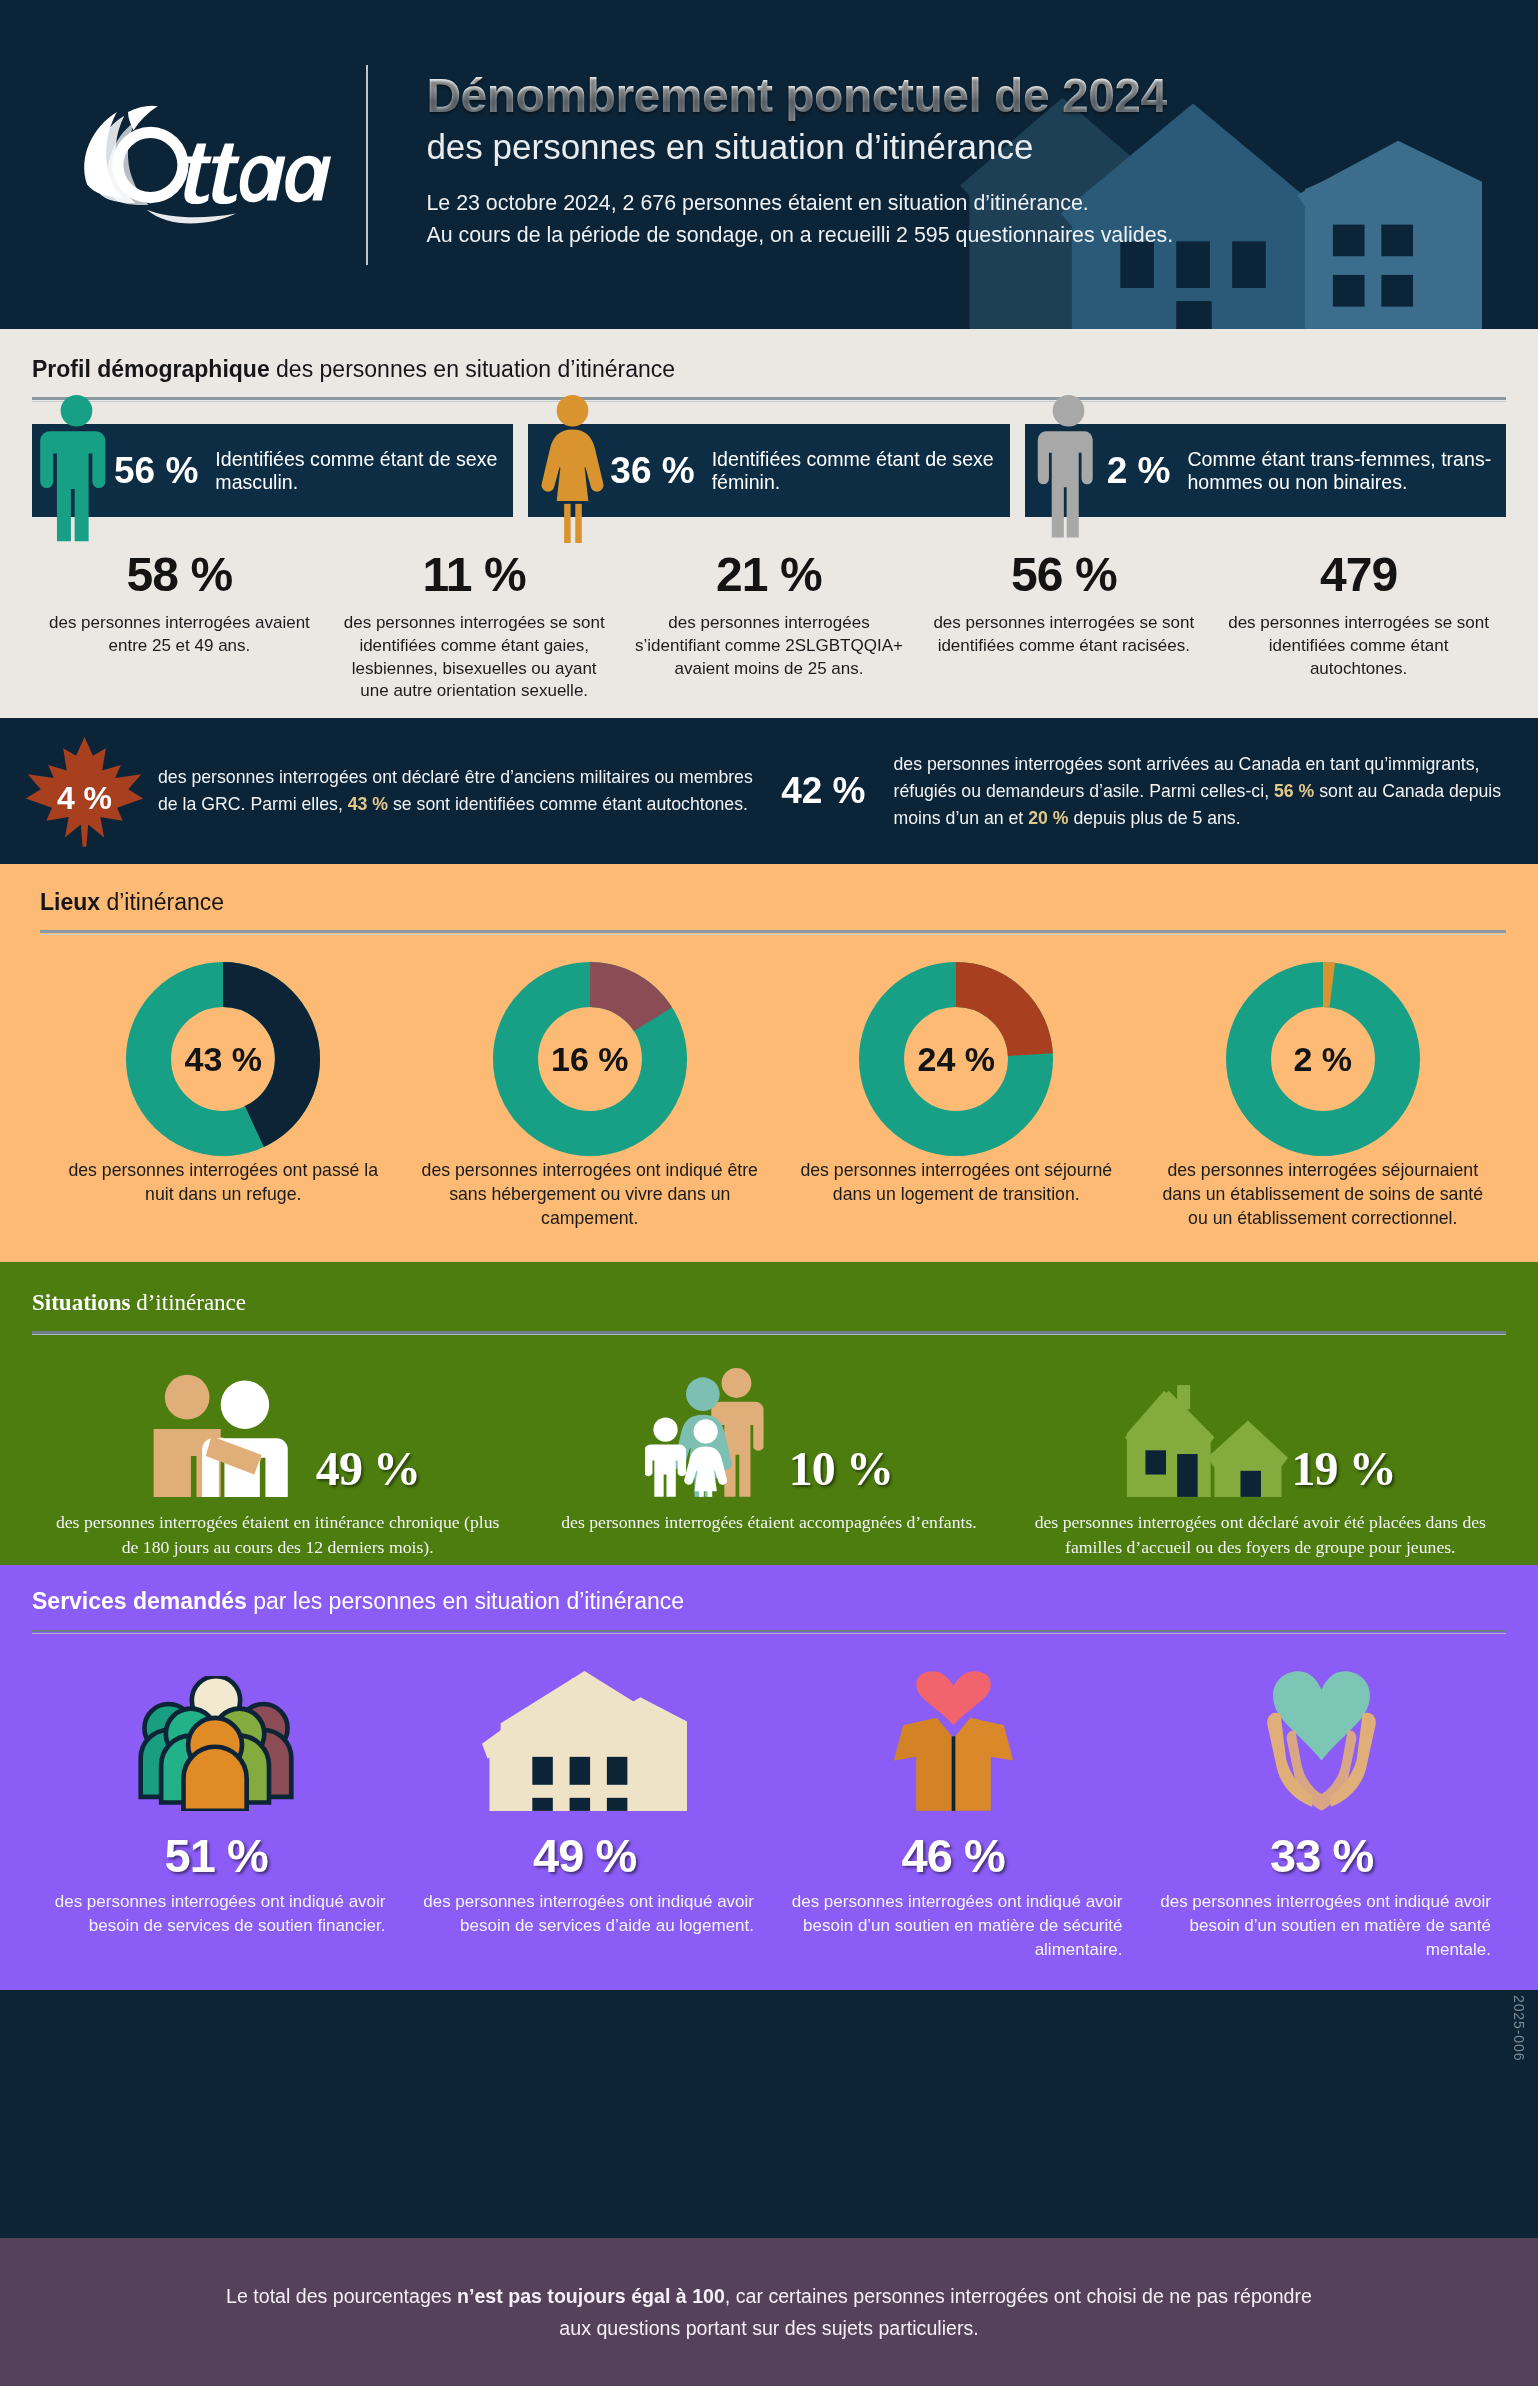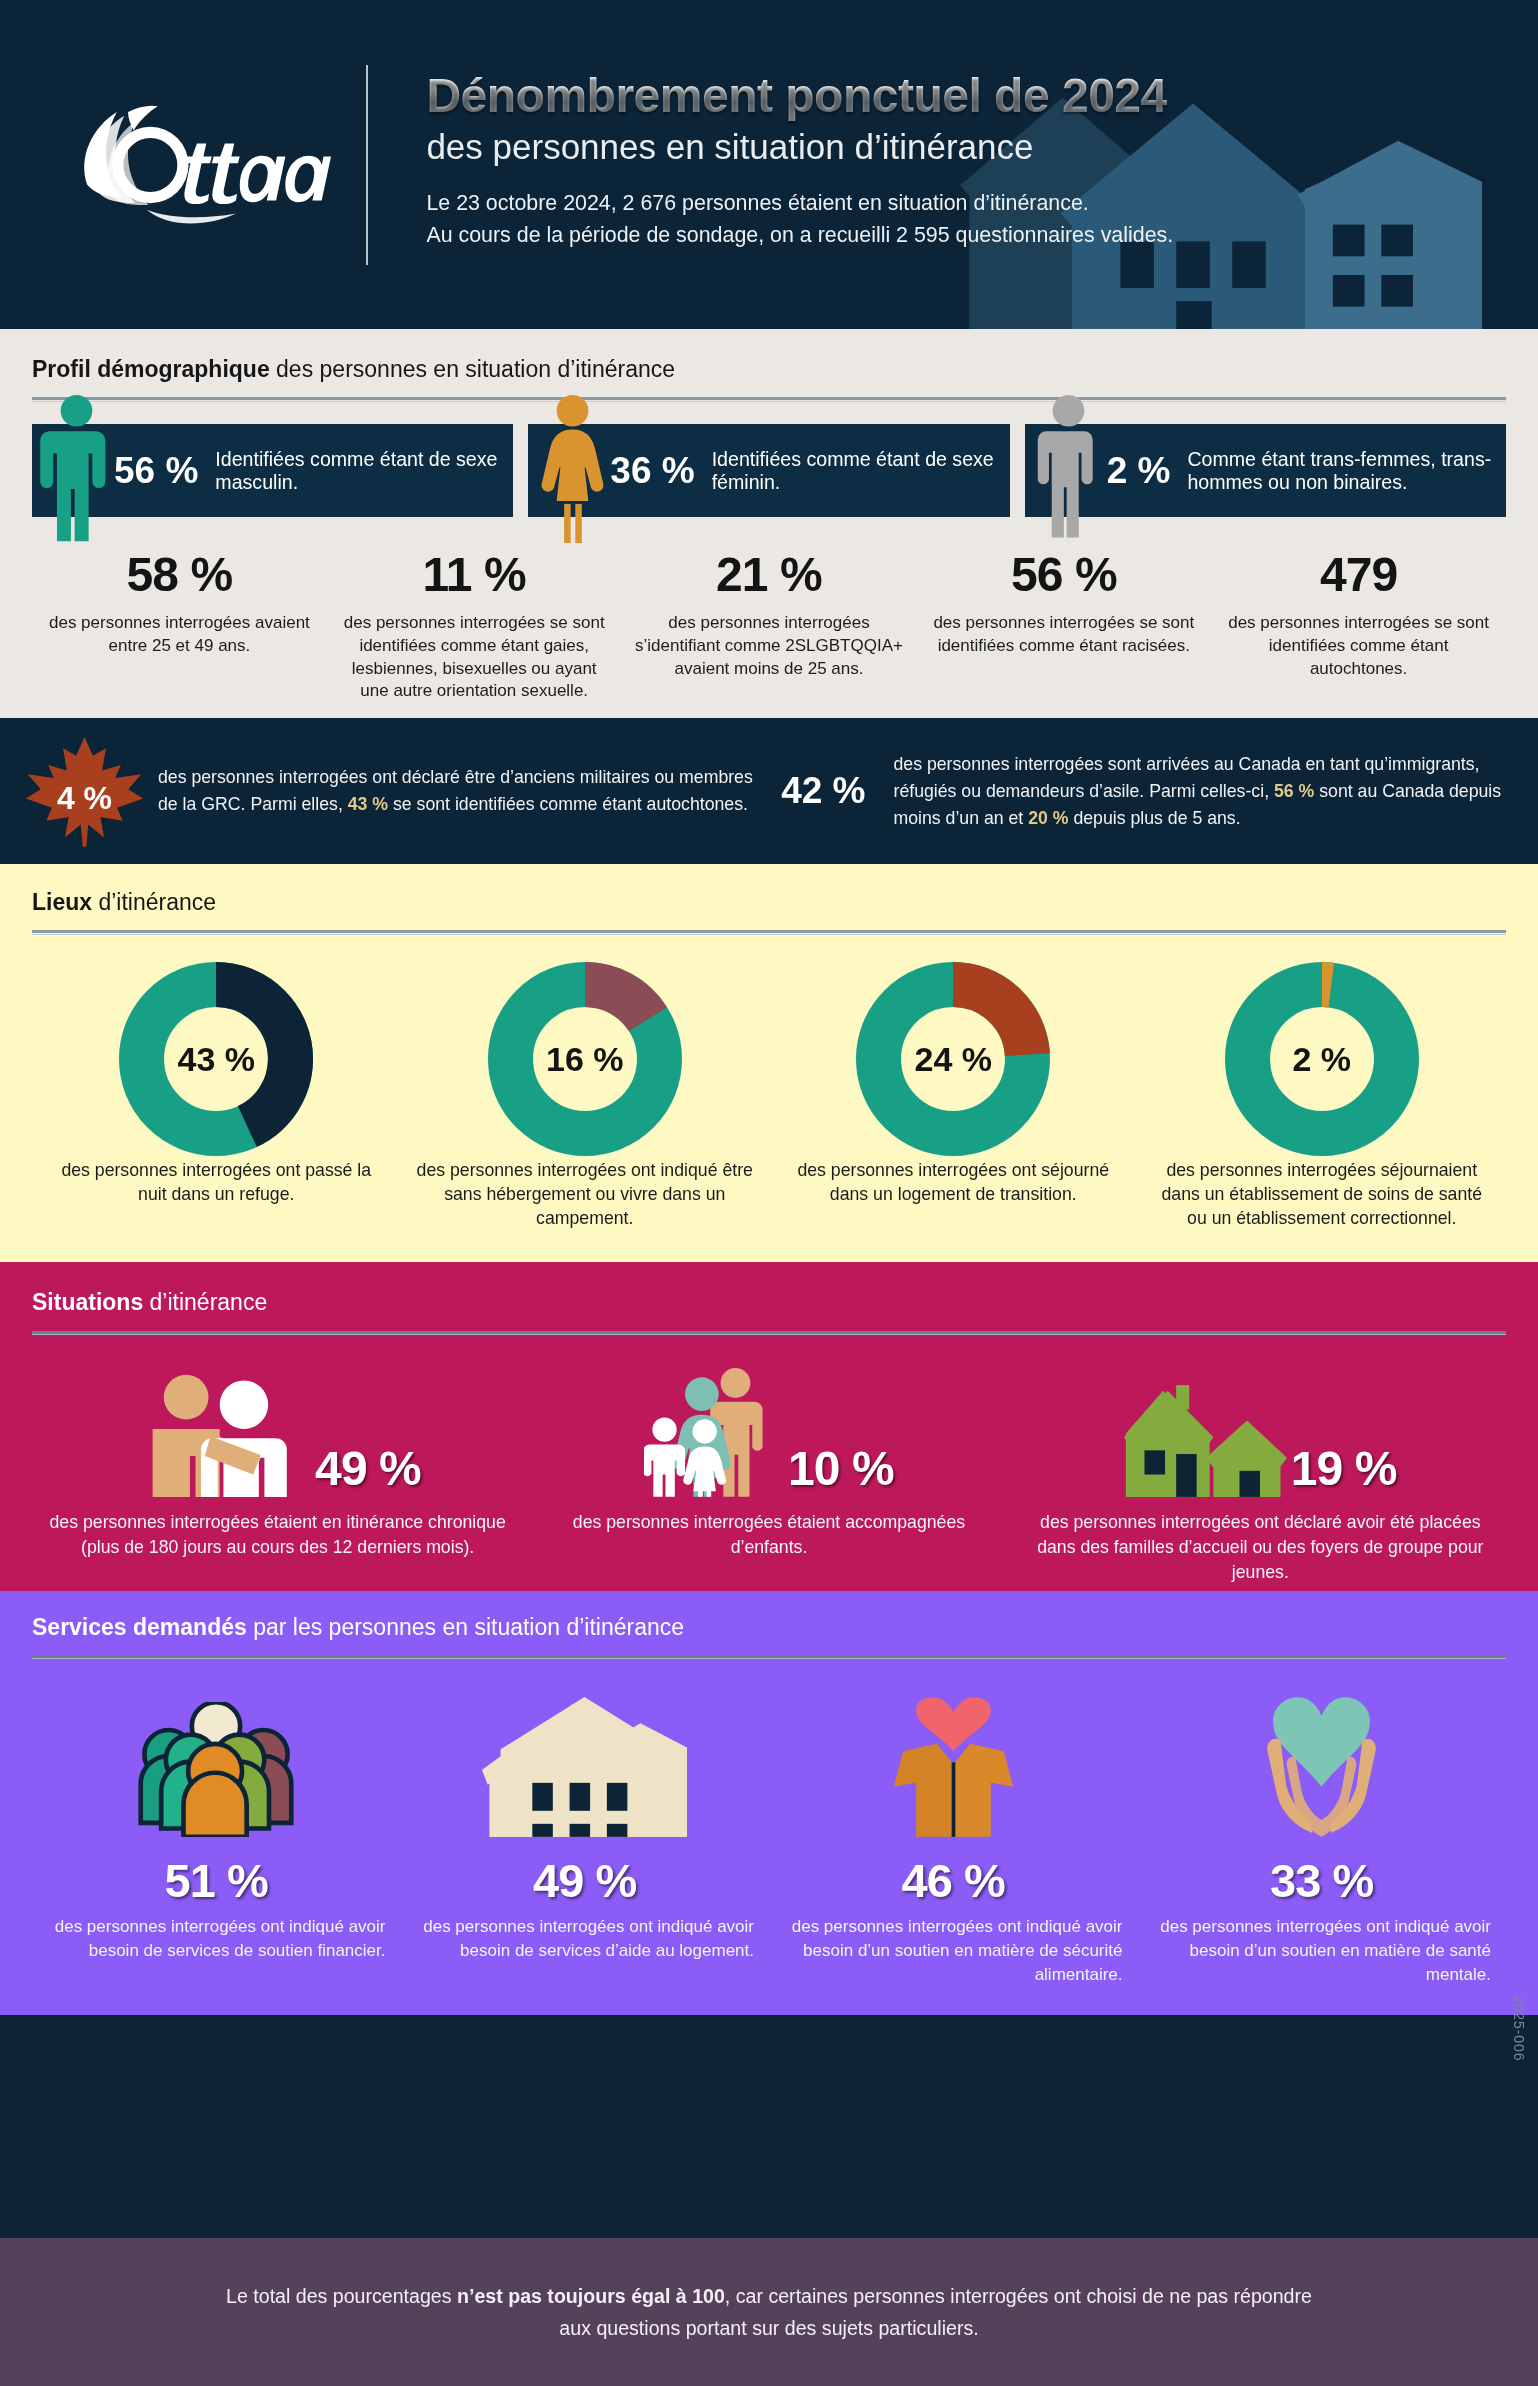--- a/index.html
+++ b/index.html
@@ -56,34 +56,34 @@
   .band{background:#0c2437;display:flex;align-items:center;padding:17px 24px;gap:9.3px;}
   .band-item{flex:1;display:flex;align-items:center;gap:13px;}
   .leaf-wrap{position:relative;width:121px;flex:0 0 121px;height:112px;}
   .leaf-wrap svg{position:absolute;inset:0;width:121px;height:112px;}
   .leaf-pct{position:absolute;left:0;right:0;top:45px;text-align:center;font-size:32px;font-weight:700;color:#fff;}
   .band-pct{font-size:37px;font-weight:700;color:#fff;flex:0 0 auto;padding:0 15px 0 7.5px;white-space:nowrap;}
   .band-txt{font-size:17.7px;color:#f1f3f4;line-height:1.52;}
   .hl{color:#e2c98a;font-weight:700;}
 
   
-  .lieux{background:#fef9c3;padding:26px 32px 32px 32px;}
+  .lieux{background:#fdba74;padding:26px 32px 32px 40px;}
   .lieux .sec-head{color:#16161a;}
   .donuts{display:flex;margin-top:28px;}
   .donut-cell{flex:1;text-align:center;padding:0 13px;}
   .donut{width:196px;height:196px;margin:0 auto;position:relative;}
   .donut svg{width:196px;height:196px;display:block;}
   .donut .val{
     position:absolute;inset:0;display:flex;align-items:center;justify-content:center;
     font-size:34px;font-weight:700;color:#141414;
   }
   .donut-cap{font-size:17.7px;color:#1b1b1b;line-height:1.36;margin-top:1px;}
 
   
-  .situations{background:#be185d;padding:28px 32px 5.6px 32px;}
+  .situations{background:#4d7c0f;padding:28px 32px 5.6px 32px;font-family:Liberation Serif, serif;}
   .situations .sec-head, .services .sec-head{color:#ffffff;}
   .situations .rule, .services .rule{background:#6d7d89;}
   .situations .rule:after, .services .rule:after{background:#aab6bf;}
   .sit-row{display:flex;margin-top:32px;}
   .sit-cell{flex:1;text-align:center;padding:0 15px;}
   .sit-icon-line{display:flex;align-items:flex-end;justify-content:center;gap:3.7px;height:131px;}
   .sit-icon-line svg{display:block;}
   .sit-pct{font-size:48px;font-weight:800;color:#fff;line-height:1;letter-spacing:-0.9px;
            text-shadow:1.9px 1.9px 2.8px rgba(0,0,0,.5);margin-bottom:3.7px;white-space:nowrap;}
   .sit-cap{font-size:17.7px;color:#f2f4f5;line-height:1.42;margin-top:13px;}

